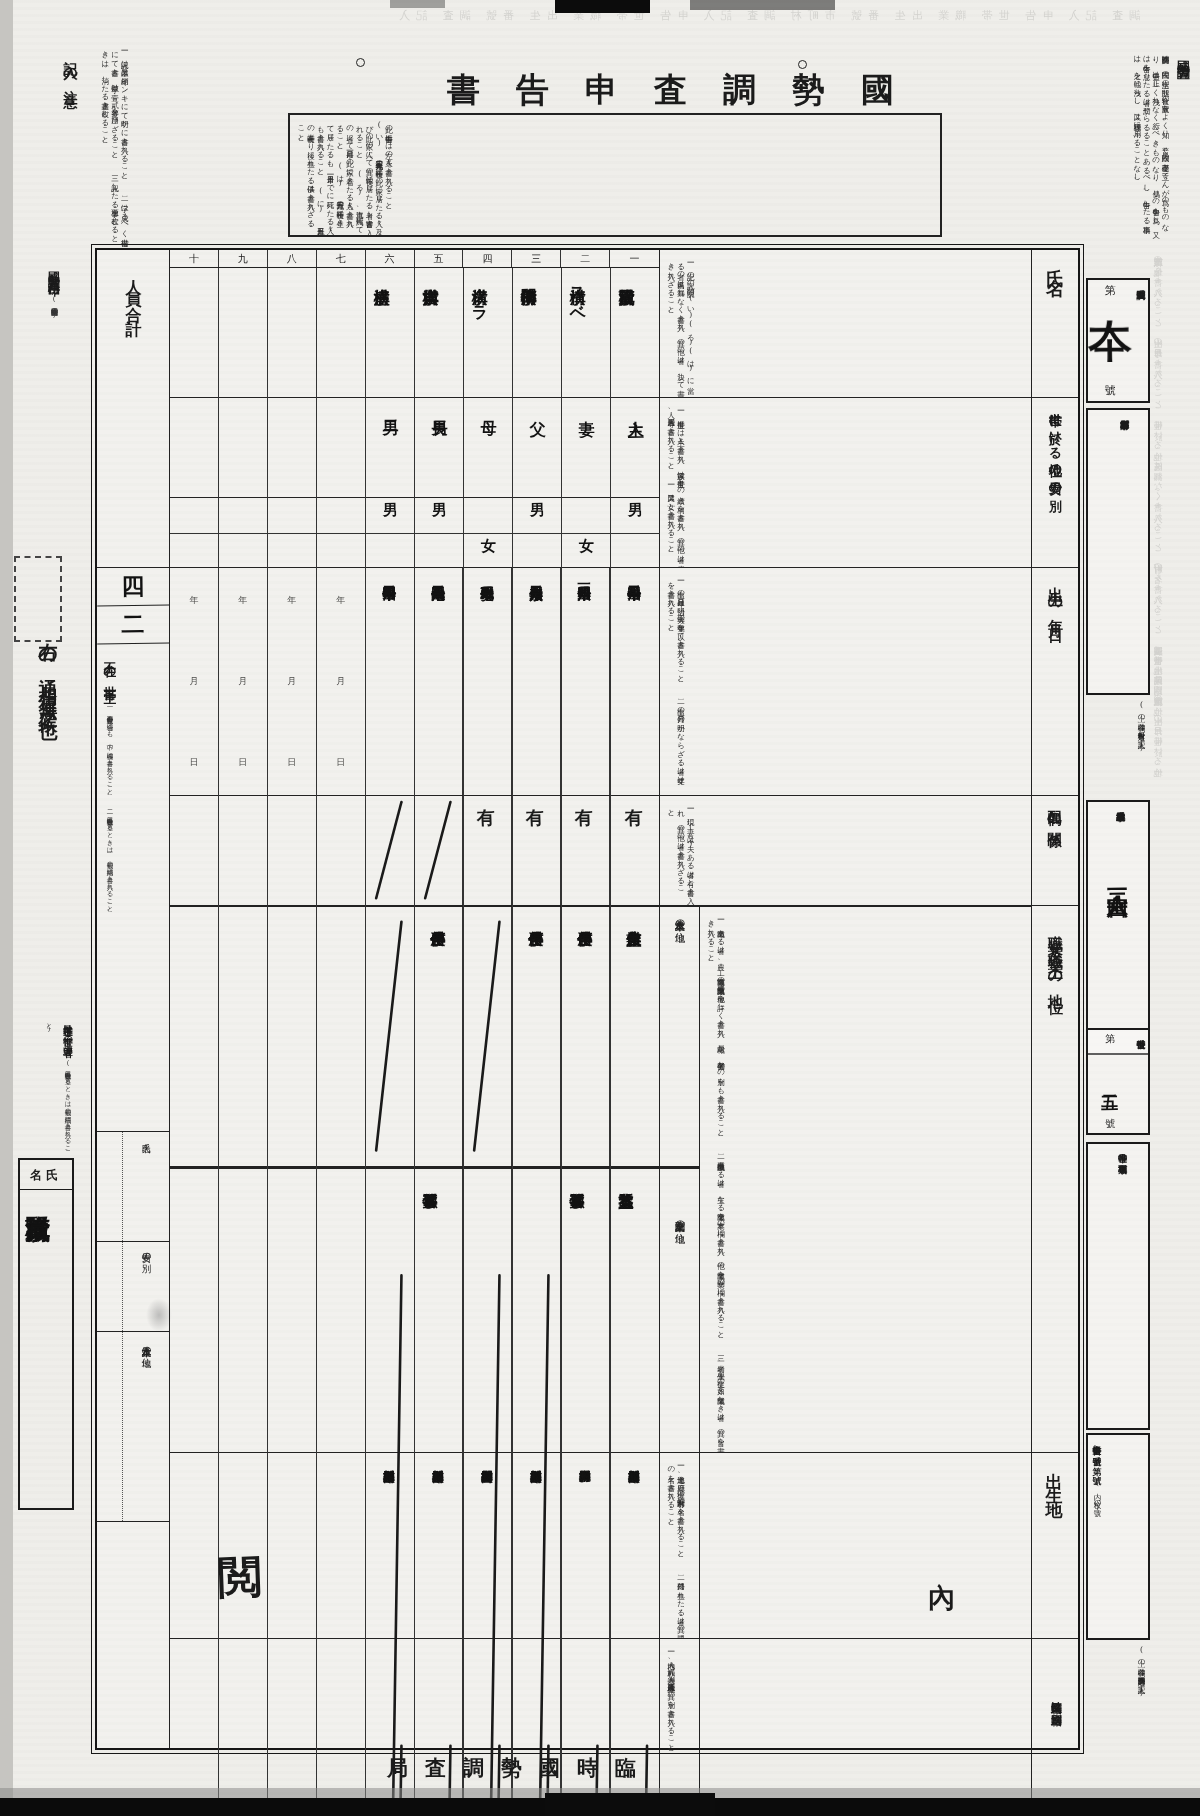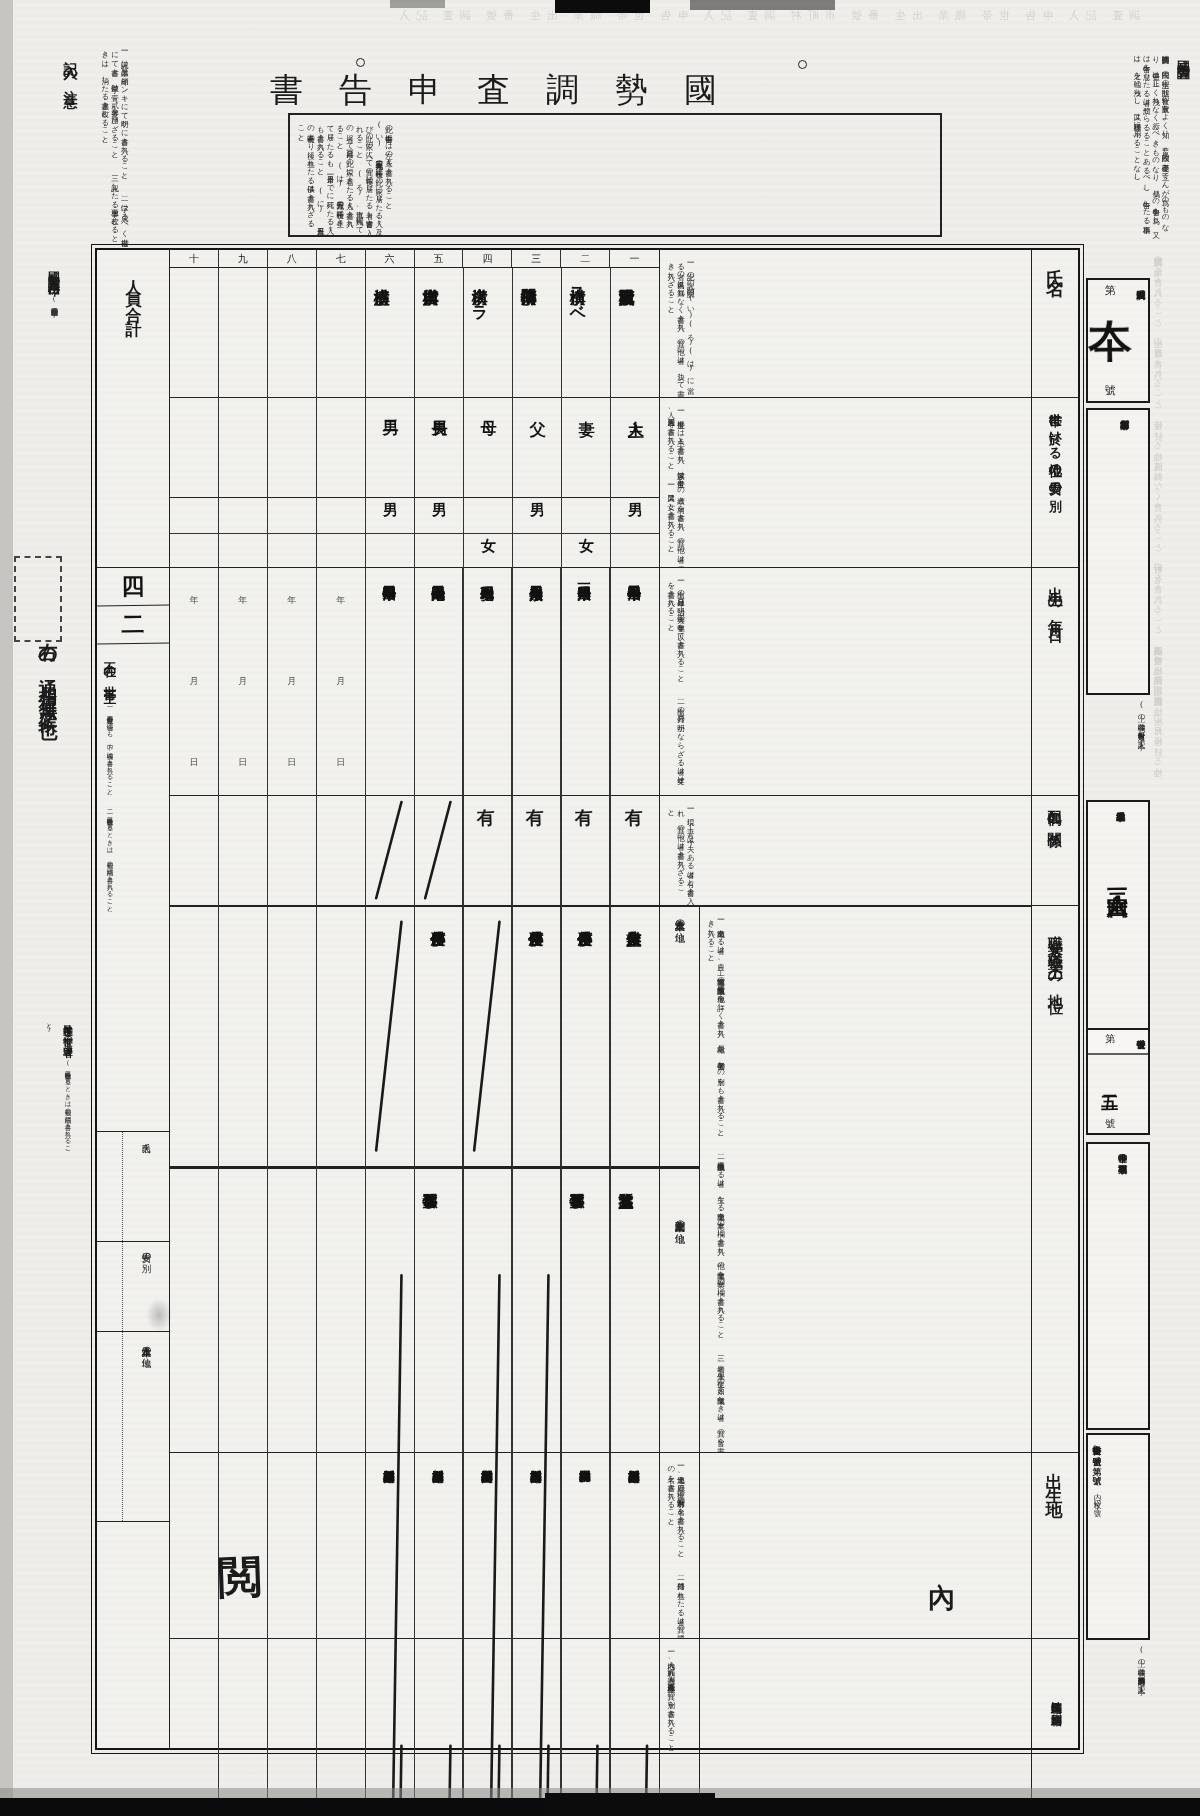--- a/index.html
+++ b/index.html
@@ -8,21 +8,21 @@
         background:#efeeea;color:#1b1b1b;
         font-family:"DejaVu Serif","Liberation Serif",serif;}
   .page::before{content:"";position:absolute;inset:0;pointer-events:none;
         background:repeating-linear-gradient(0deg,rgba(0,0,0,0.012) 0 3px,transparent 3px 7px);}
   .v{writing-mode:vertical-rl;text-orientation:upright;}
   .tiny{font-size:7.5px;line-height:1.3;color:#2a2a2a;}
   .hand{font-weight:700;color:#121212;transform:rotate(-0.6deg);}
   .abs{position:absolute;}
   
   .date-line{top:42px;left:300px;width:600px;text-align:center;font-size:19px;letter-spacing:26px;font-weight:700;}
-  .title-line{top:68px;left:270px;width:660px;text-align:left;font-size:33px;letter-spacing:36px;font-weight:400;}
+  .title-line{top:68px;left:270px;width:660px;text-align:right;font-size:33px;letter-spacing:36px;font-weight:700;}
   .circ{width:9px;height:9px;border:1.5px solid #222;border-radius:50%;}
   
   .preamble{top:48px;left:1066px;width:128px;height:188px;padding:2px;}
   .preamble .hd{font-size:13px;font-weight:700;letter-spacing:2px;margin-left:4px;}
   .preamble .tx{font-size:7.5px;line-height:1.25;height:100%;}
   .topnotes-hd{top:50px;left:58px;width:22px;height:170px;font-size:14px;font-weight:700;letter-spacing:4px;}
   .topnotes{top:46px;left:100px;width:190px;height:192px;}
   .topnotes .tx{height:100%;}
   .topbox{top:113px;left:288px;width:654px;height:124px;border:2px solid #222;padding:5px 6px;overflow:hidden;}
   .topbox .tx{height:100%;}
@@ -132,20 +132,27 @@
   <div class="abs inspector v">
     <span class="a">國勢調査員檢印</span>
     <span class="b">(國勢調査員檢査の)</span>
   </div>
   <div class="abs dashedbox"></div>
   <div class="abs attest v">右の通相違無之候也</div>
   <div class="abs householder v">
     <span class="a">世帯主又は世帯の管理者</span>
     <span class="b">(申告書二枚以上に亘るときは最初の用紙に書き入れること)</span>
   </div>
+  <div class="abs namebox">
+    <div class="nb-hd">名氏</div>
+    <div class="nb-val">
+        <span class="v hand" style="height:96%;">横溝賢藏</span>
+      </div>
+
+  </div>
   <div class="abs smudge"></div>
 
   <div class="abs rbox" style="top:278px;height:125px;display:flex;">
     <div style="flex:1;display:flex;flex-direction:column;align-items:center;justify-content:space-between;padding:3px 0;">
       <span style="font-size:11px;">第</span>
       <span class="bigmark hand">夲</span>
       <span style="font-size:11px;">號</span>
     </div>
     <div class="rb-hd v" style="height:100%;">調査區番號</div>
   </div>
@@ -597,19 +604,20 @@
         <div class="instr">
             <div class="tx tiny v">一 内地人、朝鮮人、臺灣人、樺太土人及外國人は其の別を書き入れること。</div>
           </div>
         <div class="rowlabel">
             <span class="t v" style="font-size:11px;letter-spacing:0;">民籍別又は國籍別</span>
           </div>
       </div>
     </div>
   </div>
 
+  <div class="abs footer">局査調勢國時臨</div>
   <div class="abs stamp-etsu">閲</div>
   <div class="abs stamp-nai">內</div>
   <div class="abs bottomgray"></div>
   <div class="abs bottombar"></div>
   <div class="abs art" style="left:545px;top:1793px;width:170px;height:23px;"></div>
 
 </div>
 
 </body></html>

